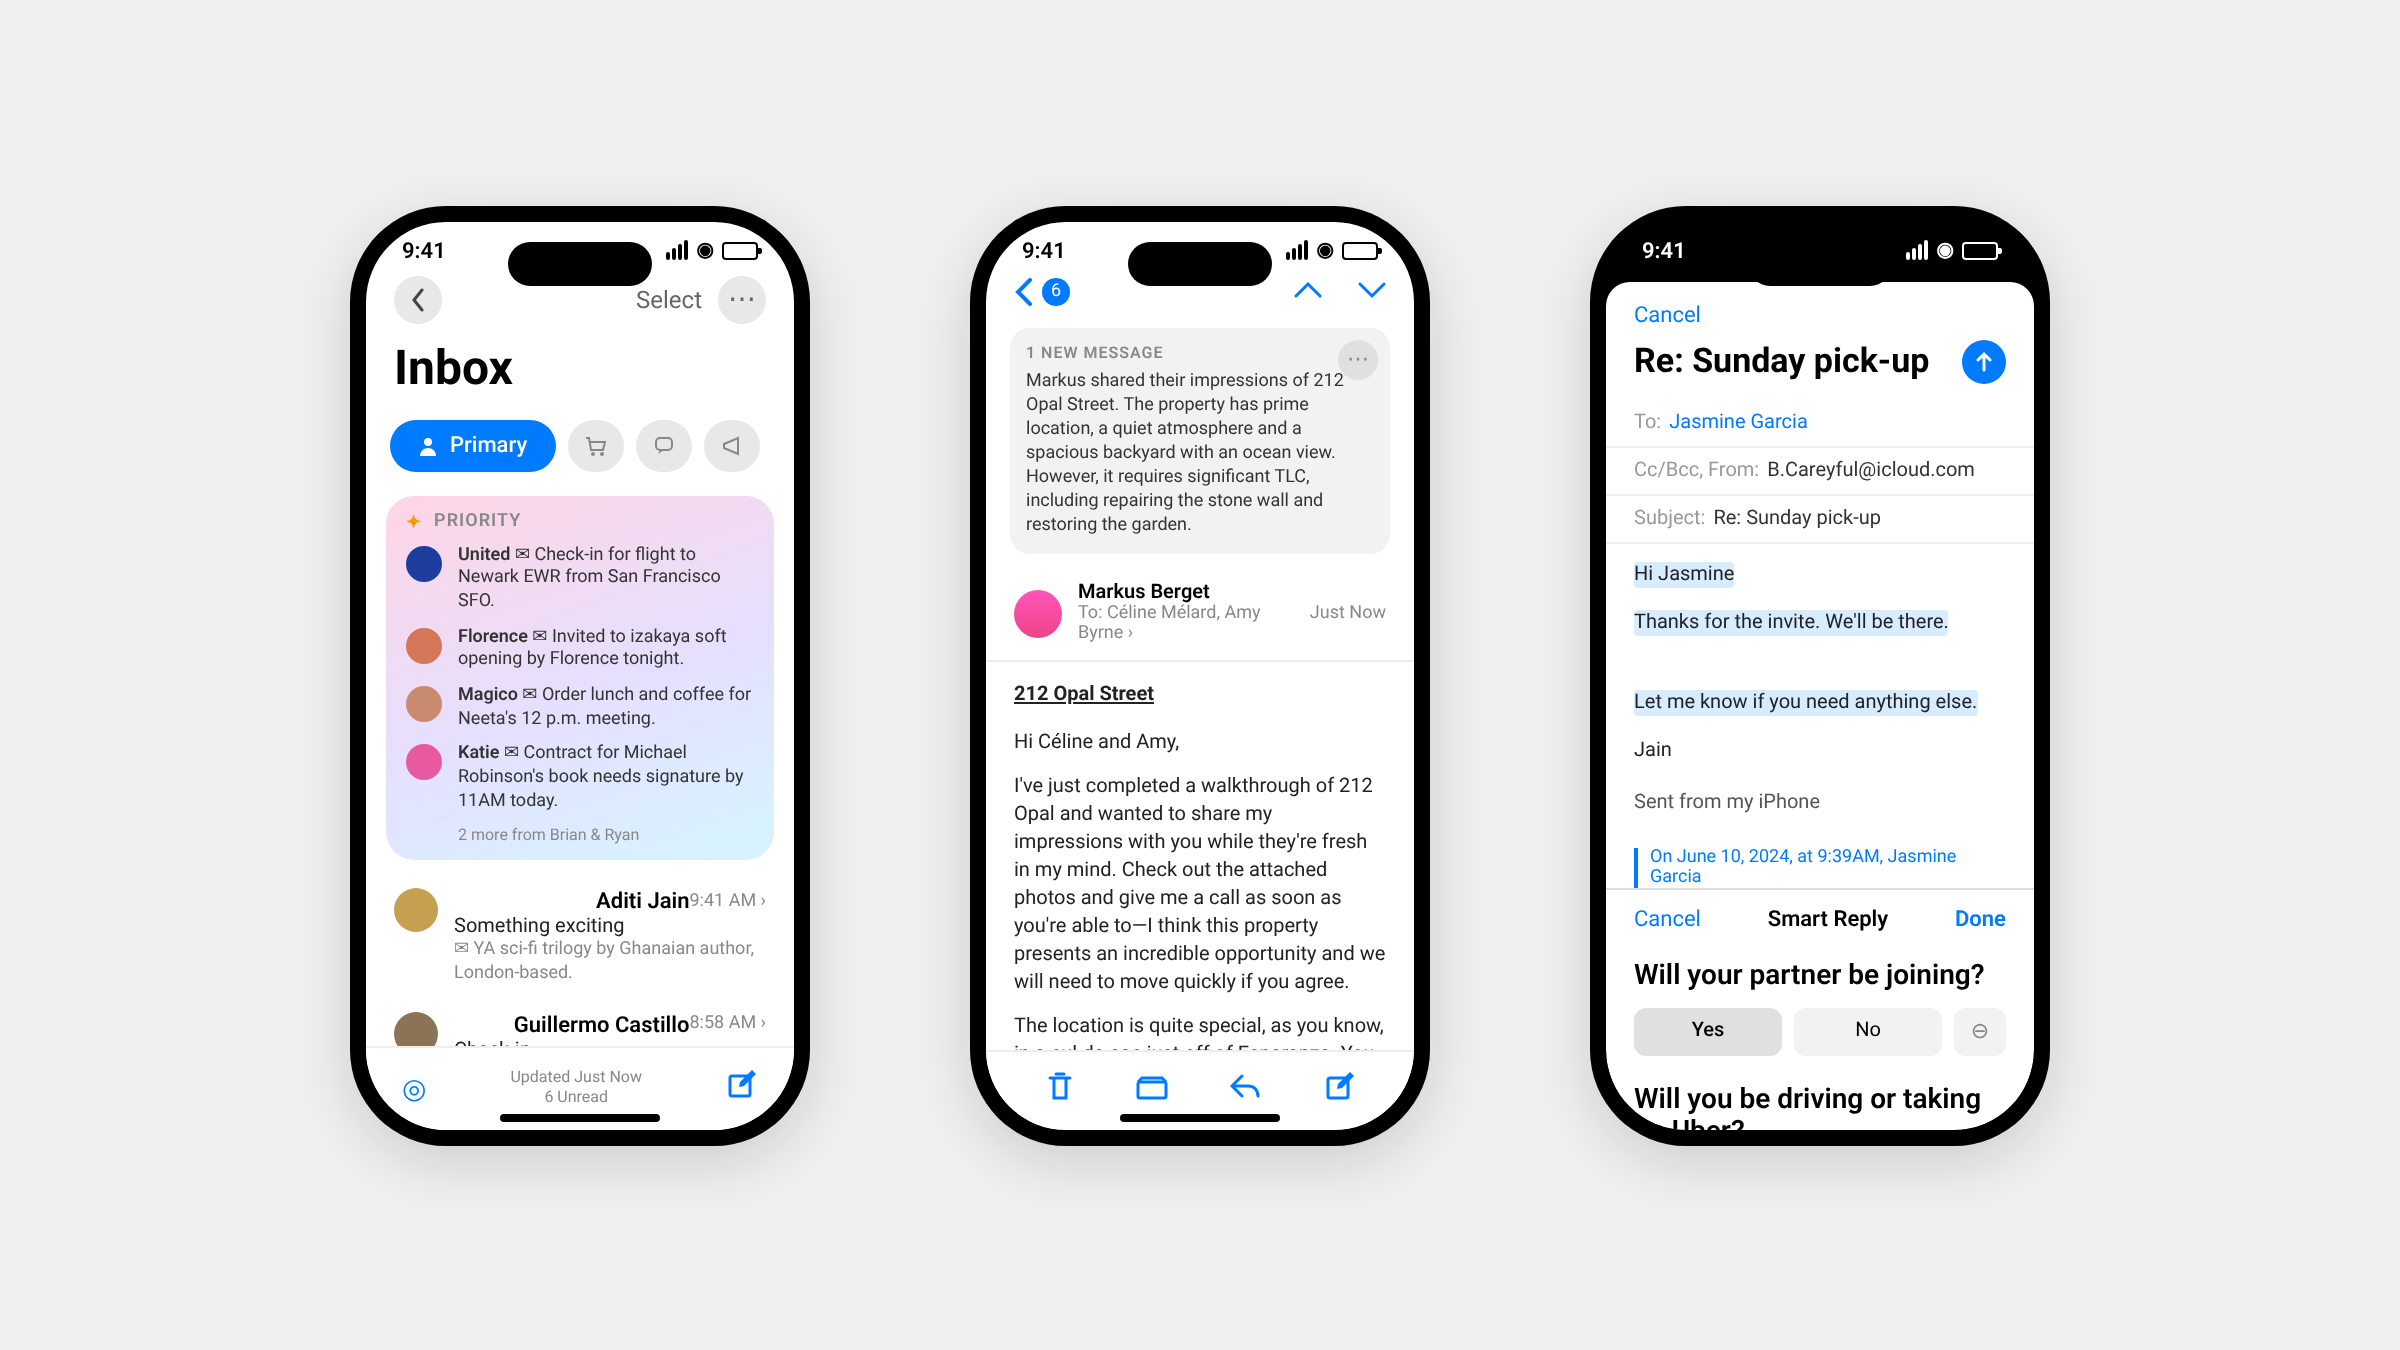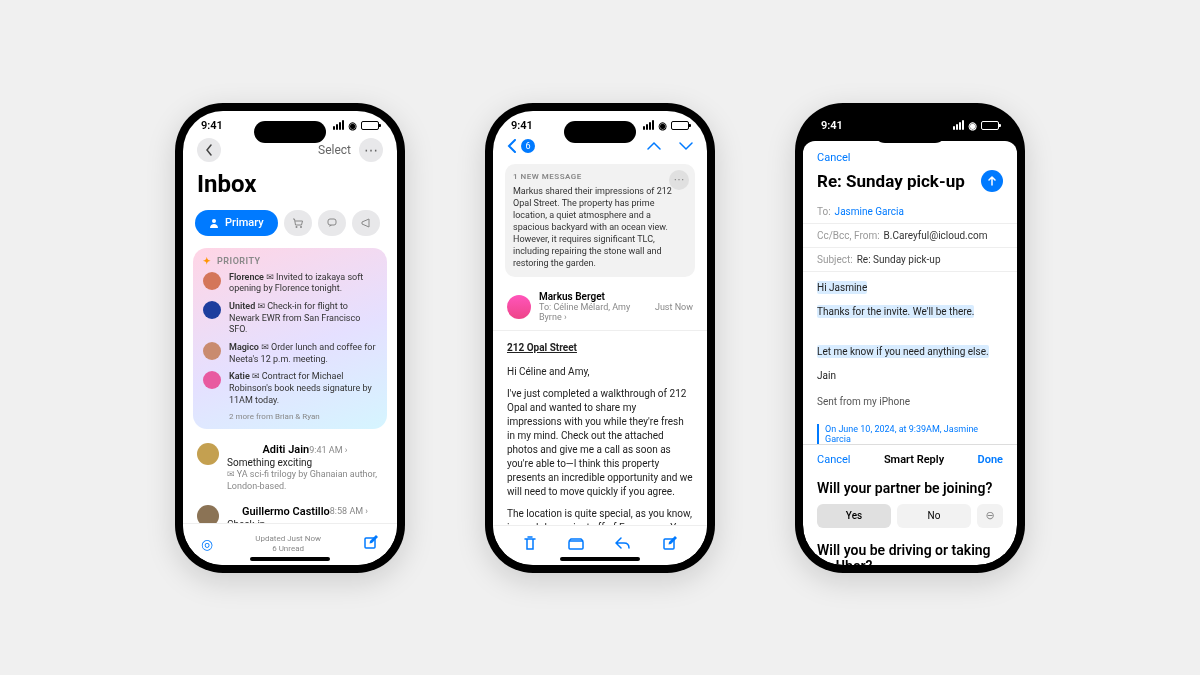--- a/index.html
+++ b/index.html
@@ -37,21 +37,21 @@
 .priority-card{margin:4px 10px 8px;border-radius:14px;background:linear-gradient(160deg,#ffd5e5 0%,#e5e0ff 55%,#d5f5ff 100%);padding:8px 10px;font-size:9px}
 .priority-hdr{display:flex;align-items:center;gap:6px;color:#888;font-weight:600;letter-spacing:.5px;margin-bottom:6px}
 .sparkle{color:#ff9500}
 .pri-item{display:flex;gap:8px;margin-bottom:6px}
 .avatar{width:18px;height:18px;border-radius:9px;flex-shrink:0;background:#ccc;display:flex;align-items:center;justify-content:center;font-size:9px;color:#fff;overflow:hidden}
 .pri-text{font-size:9px;line-height:1.3;color:#333}
 .pri-text b{font-weight:600}
 .pri-more{font-size:8px;color:#888;margin-left:26px}
 .list-item{display:flex;gap:8px;padding:6px 14px}
 .li-body{flex:1}
-.li-top{display:flex;justify-content:center;align-items:center}
+.li-top{display:flex;justify-content:flex-end;align-items:center}
 .li-name{font-size:11px;font-weight:600}
 .li-time{font-size:9px;color:#888;display:flex;align-items:center;gap:2px}
 .li-subj{font-size:10px;color:#222;margin:1px 0}
 .li-prev{font-size:9px;color:#888;line-height:1.3}
 .toolbar1{position:absolute;bottom:0;left:0;right:0;height:42px;background:#fff;border-top:1px solid #eee;display:flex;align-items:center;justify-content:space-between;padding:0 18px;border-radius:0 0 40px 40px}
 .sync-icon{color:#007aff;font-size:14px}
 .tb-center{text-align:center;font-size:8px;color:#888;line-height:1.3}
 .compose{color:#007aff;font-size:16px}
 
 
@@ -157,26 +157,26 @@
           </svg>
         </div>
   </div>
   <div class="priority-card">
     <div class="priority-hdr">
       <span class="sparkle">✦</span>
       <span>PRIORITY</span>
     </div>
     <div id="pri-list">
           <div class="pri-item">
+            <div class="avatar" style="background:#1d3e9e"></div>
+            <div class="pri-text"><b>United</b> ✉︎ Check-in for flight to Newark EWR from San Francisco SFO.</div>
+          </div>
+          <div class="pri-item">
             <div class="avatar" style="background:#d4765a"></div>
             <div class="pri-text"><b>Florence</b> ✉︎ Invited to izakaya soft opening by Florence tonight.</div>
-          </div>
-          <div class="pri-item">
-            <div class="avatar" style="background:#1d3e9e"></div>
-            <div class="pri-text"><b>United</b> ✉︎ Check-in for flight to Newark EWR from San Francisco SFO.</div>
           </div>
           <div class="pri-item">
             <div class="avatar" style="background:#c98b6f"></div>
             <div class="pri-text"><b>Magico</b> ✉︎ Order lunch and coffee for Neeta's 12 p.m. meeting.</div>
           </div>
           <div class="pri-item">
             <div class="avatar" style="background:#e85aa0"></div>
             <div class="pri-text"><b>Katie</b> ✉︎ Contract for Michael Robinson's book needs signature by 11AM today.</div>
           </div>
         </div>

